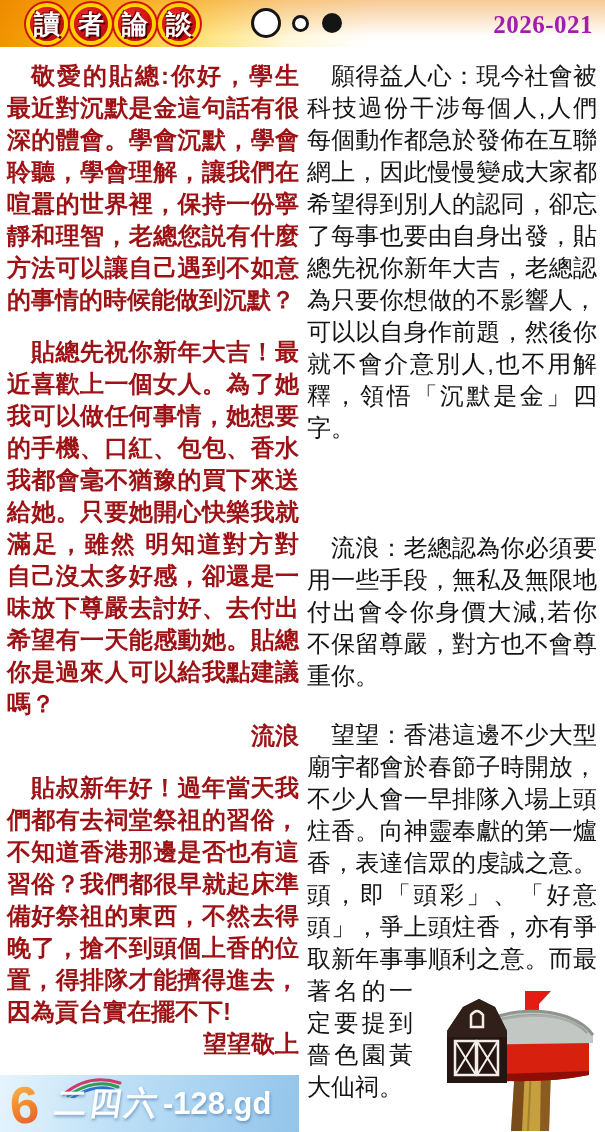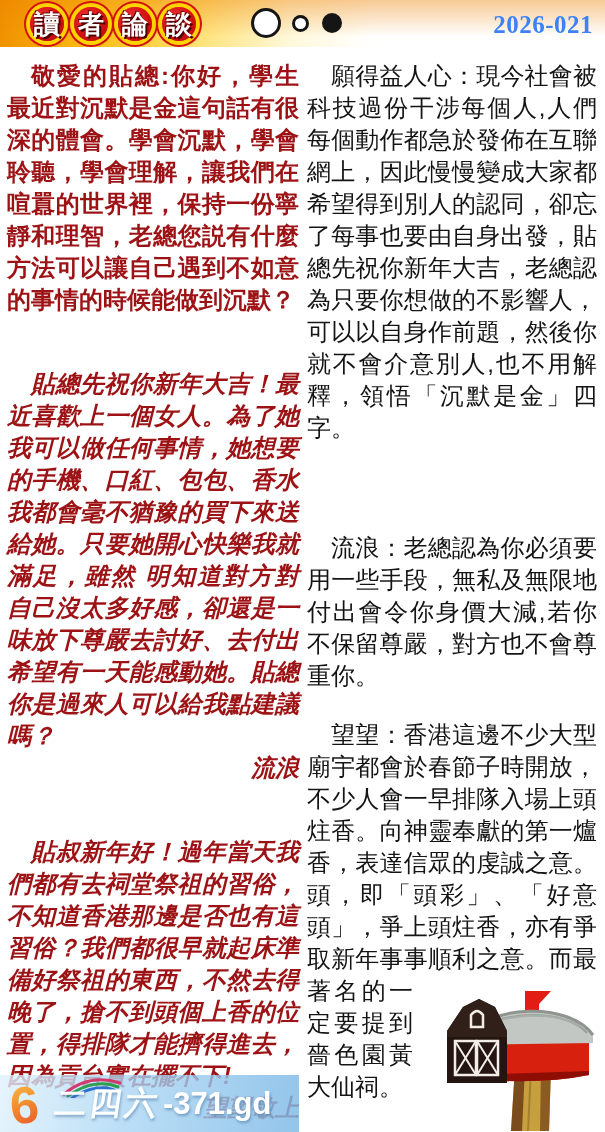--- a/index.html
+++ b/index.html
@@ -27,32 +27,32 @@
     color:#fff;font-size:26px;font-weight:bold;line-height:1;
     text-shadow:2px 2px 0 #4d0000, -1px -1px 0 #5a0000;
   }
   .dots{position:absolute;left:251px;top:8px;display:flex;align-items:center;z-index:3;}
   .dot-lg{width:24px;height:24px;border:3px solid #151515;border-radius:50%;background:#fff;}
   .dot-sm{width:11px;height:11px;border:3px solid #151515;border-radius:50%;background:#fff;margin-left:11px;}
   .dot-filled{width:20px;height:20px;background:#151515;border-radius:50%;margin-left:13px;}
   .issue{
     position:absolute;top:11px;right:12px;z-index:3;
     font-family:"Liberation Serif","DejaVu Serif",serif;
-    font-size:25px;font-weight:bold;color:#3b82f6;letter-spacing:.5px;
+    font-size:25px;font-weight:bold;color:#a21caf;letter-spacing:.5px;
   }
 
   
   .columns{position:absolute;top:60px;left:0;width:605px;display:flex;z-index:2;}
   .col{font-size:24px;line-height:32px;text-align:justify;text-justify:inter-ideograph;}
   .col-left{width:292px;margin-left:7px;color:#9d1315;font-weight:600;}
   .col-right{width:290px;margin-left:8px;color:#141414;font-weight:500;}
   .col p{margin:0;}
   .body{text-indent:1em;}
   .sig{text-align:right;}
-  .letter + .letter{margin-top:52px;font-style:italic;}
+  .letter + .letter{margin-top:20px;}
   .reply-2{margin-top:88px;}
   .reply-3{margin-top:27px;}
 
   
   .mailbox{float:right;width:178px;height:142px;margin:14px 0 0 6px;}
 
   
   .banner{
     position:absolute;left:0;bottom:0;width:299px;height:57px;z-index:5;
     background:linear-gradient(100deg, rgba(224,241,252,.80), rgba(171,215,244,.78) 40%, rgba(126,185,230,.84));
@@ -154,16 +154,16 @@
   </main>
 
   <div class="banner">
     <span class="brand-six">6</span>
     <svg class="swoosh" width="62" height="22" viewBox="0 0 62 22" xmlns="http://www.w3.org/2000/svg">
       <path d="M2,18 C20,3 40,1 58,7" fill="none" stroke="#d23a6e" stroke-width="3" stroke-linecap="round"></path>
       <path d="M6,20 C24,7 42,5 56,11" fill="none" stroke="#2e9e4f" stroke-width="3" stroke-linecap="round"></path>
       <path d="M10,22 C26,11 44,9 54,15" fill="none" stroke="#2f6fd0" stroke-width="3" stroke-linecap="round"></path>
     </svg>
     <span class="brand-cn">二四六</span>
-    <span class="brand-domain">-371.gd</span>
+    <span class="brand-domain">-128.gd</span>
   </div>
 
 </div>
 
 </body></html>

